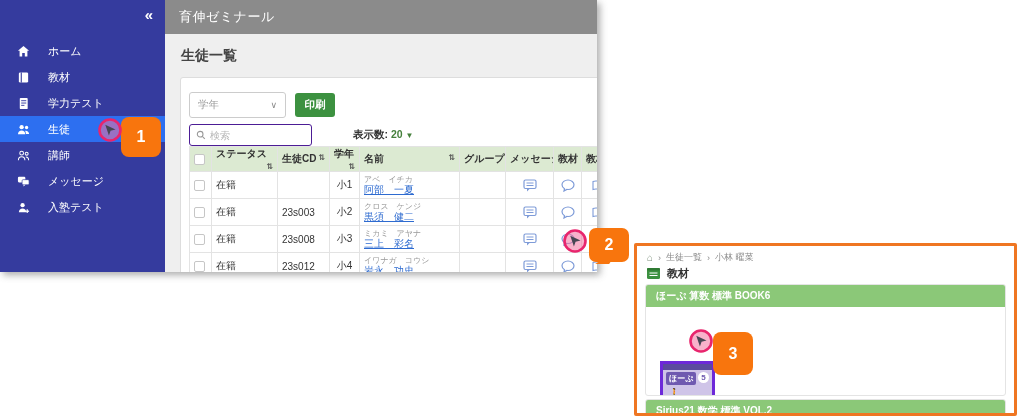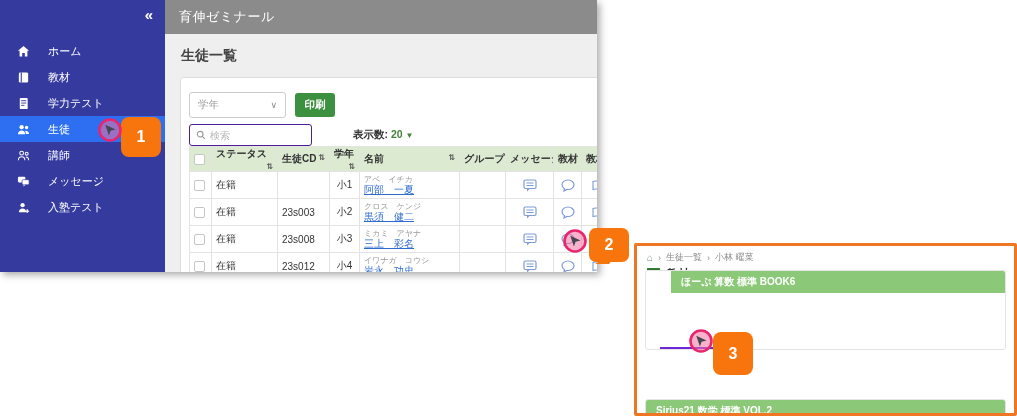--- a/index.html
+++ b/index.html
@@ -60,21 +60,21 @@
   
   #overlay { position:absolute; left:634px; top:243px; width:383px; height:173px; background:#fff;
     border:3px solid #ef7622; border-radius:2px; overflow:hidden; z-index:5; }
   .crumb { position:absolute; left:10px; top:5px; font-size:9px; color:#8a8a8a; display:flex; align-items:center; gap:5px; }
   .crumb .home { color:#7a8f7a; font-size:10px; cursor:pointer; }
   .crumb .lnk { cursor:pointer; }
   .sect { position:absolute; left:9px; top:20px; display:flex; align-items:center; gap:6px; }
   .sect .bicon svg { width:15px; height:13px; display:block; }
   .sect .stxt { font-size:11px; font-weight:bold; color:#333; }
   .mcard { position:absolute; left:8px; width:361px; border:1px solid #e4e4e4; border-radius:3px; overflow:hidden; background:#fff; }
-  .mcard1 { top:24px; height:80px;padding-left:25px; }
+  .mcard1 { top:38px; height:112px; }
   .mcard2 { top:153px; height:40px; }
   .mbanner { height:22px; background:#8bc878; color:#fff; font-size:10px; font-weight:bold;
     display:flex; align-items:center; padding-left:10px; }
   .cover { position:absolute; left:14px; top:32px; width:55px; height:77px; background:#cfc4e8;
     border:3px solid #6d28d9; overflow:hidden; cursor:pointer;margin-top:44px; }
   .cover .bar { position:absolute; left:0; top:0; width:100%; height:6px; background:#5b4a9e; }
   .cover .ctitle { position:absolute; left:3px; top:8px; background:#6f59b0; color:#fff; font-size:8px;
     font-weight:bold; padding:1px 3px; border-radius:2px; }
   .cover .cbadge { position:absolute; right:3px; top:8px; width:11px; height:11px; background:#fff;
     border-radius:50%; color:#6f59b0; font-size:8px; font-weight:bold; text-align:center; line-height:11px; }

